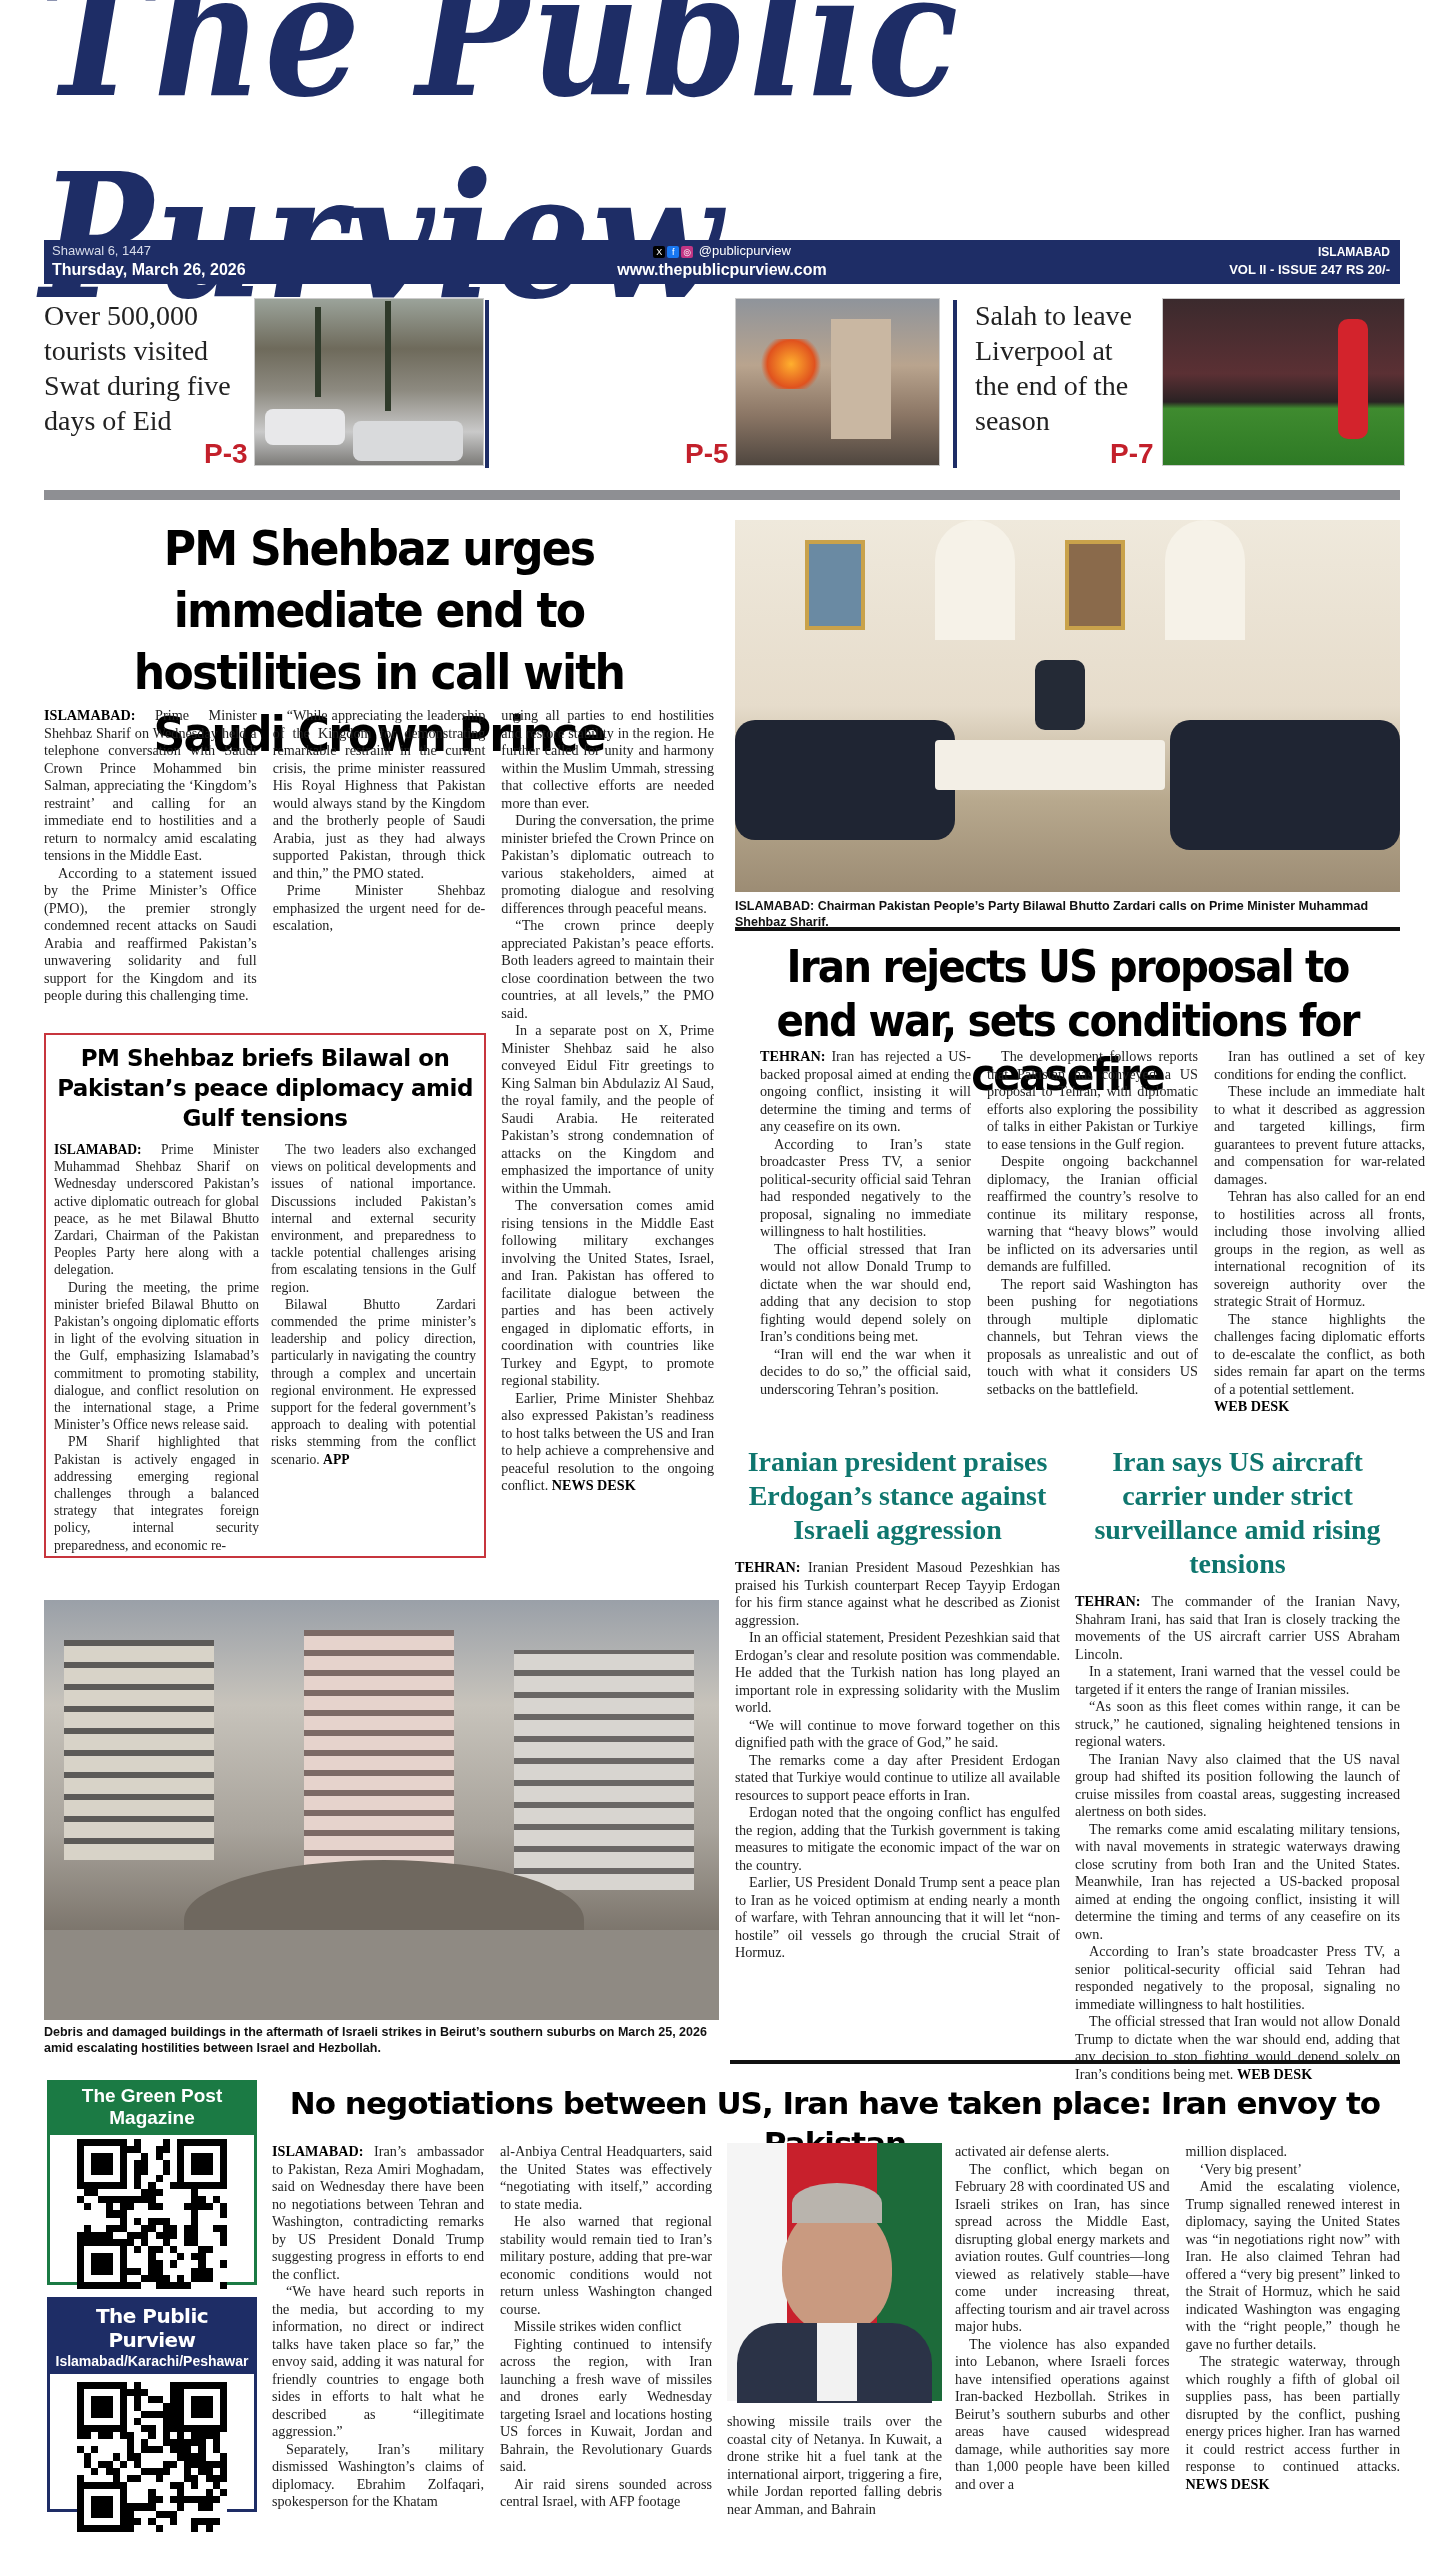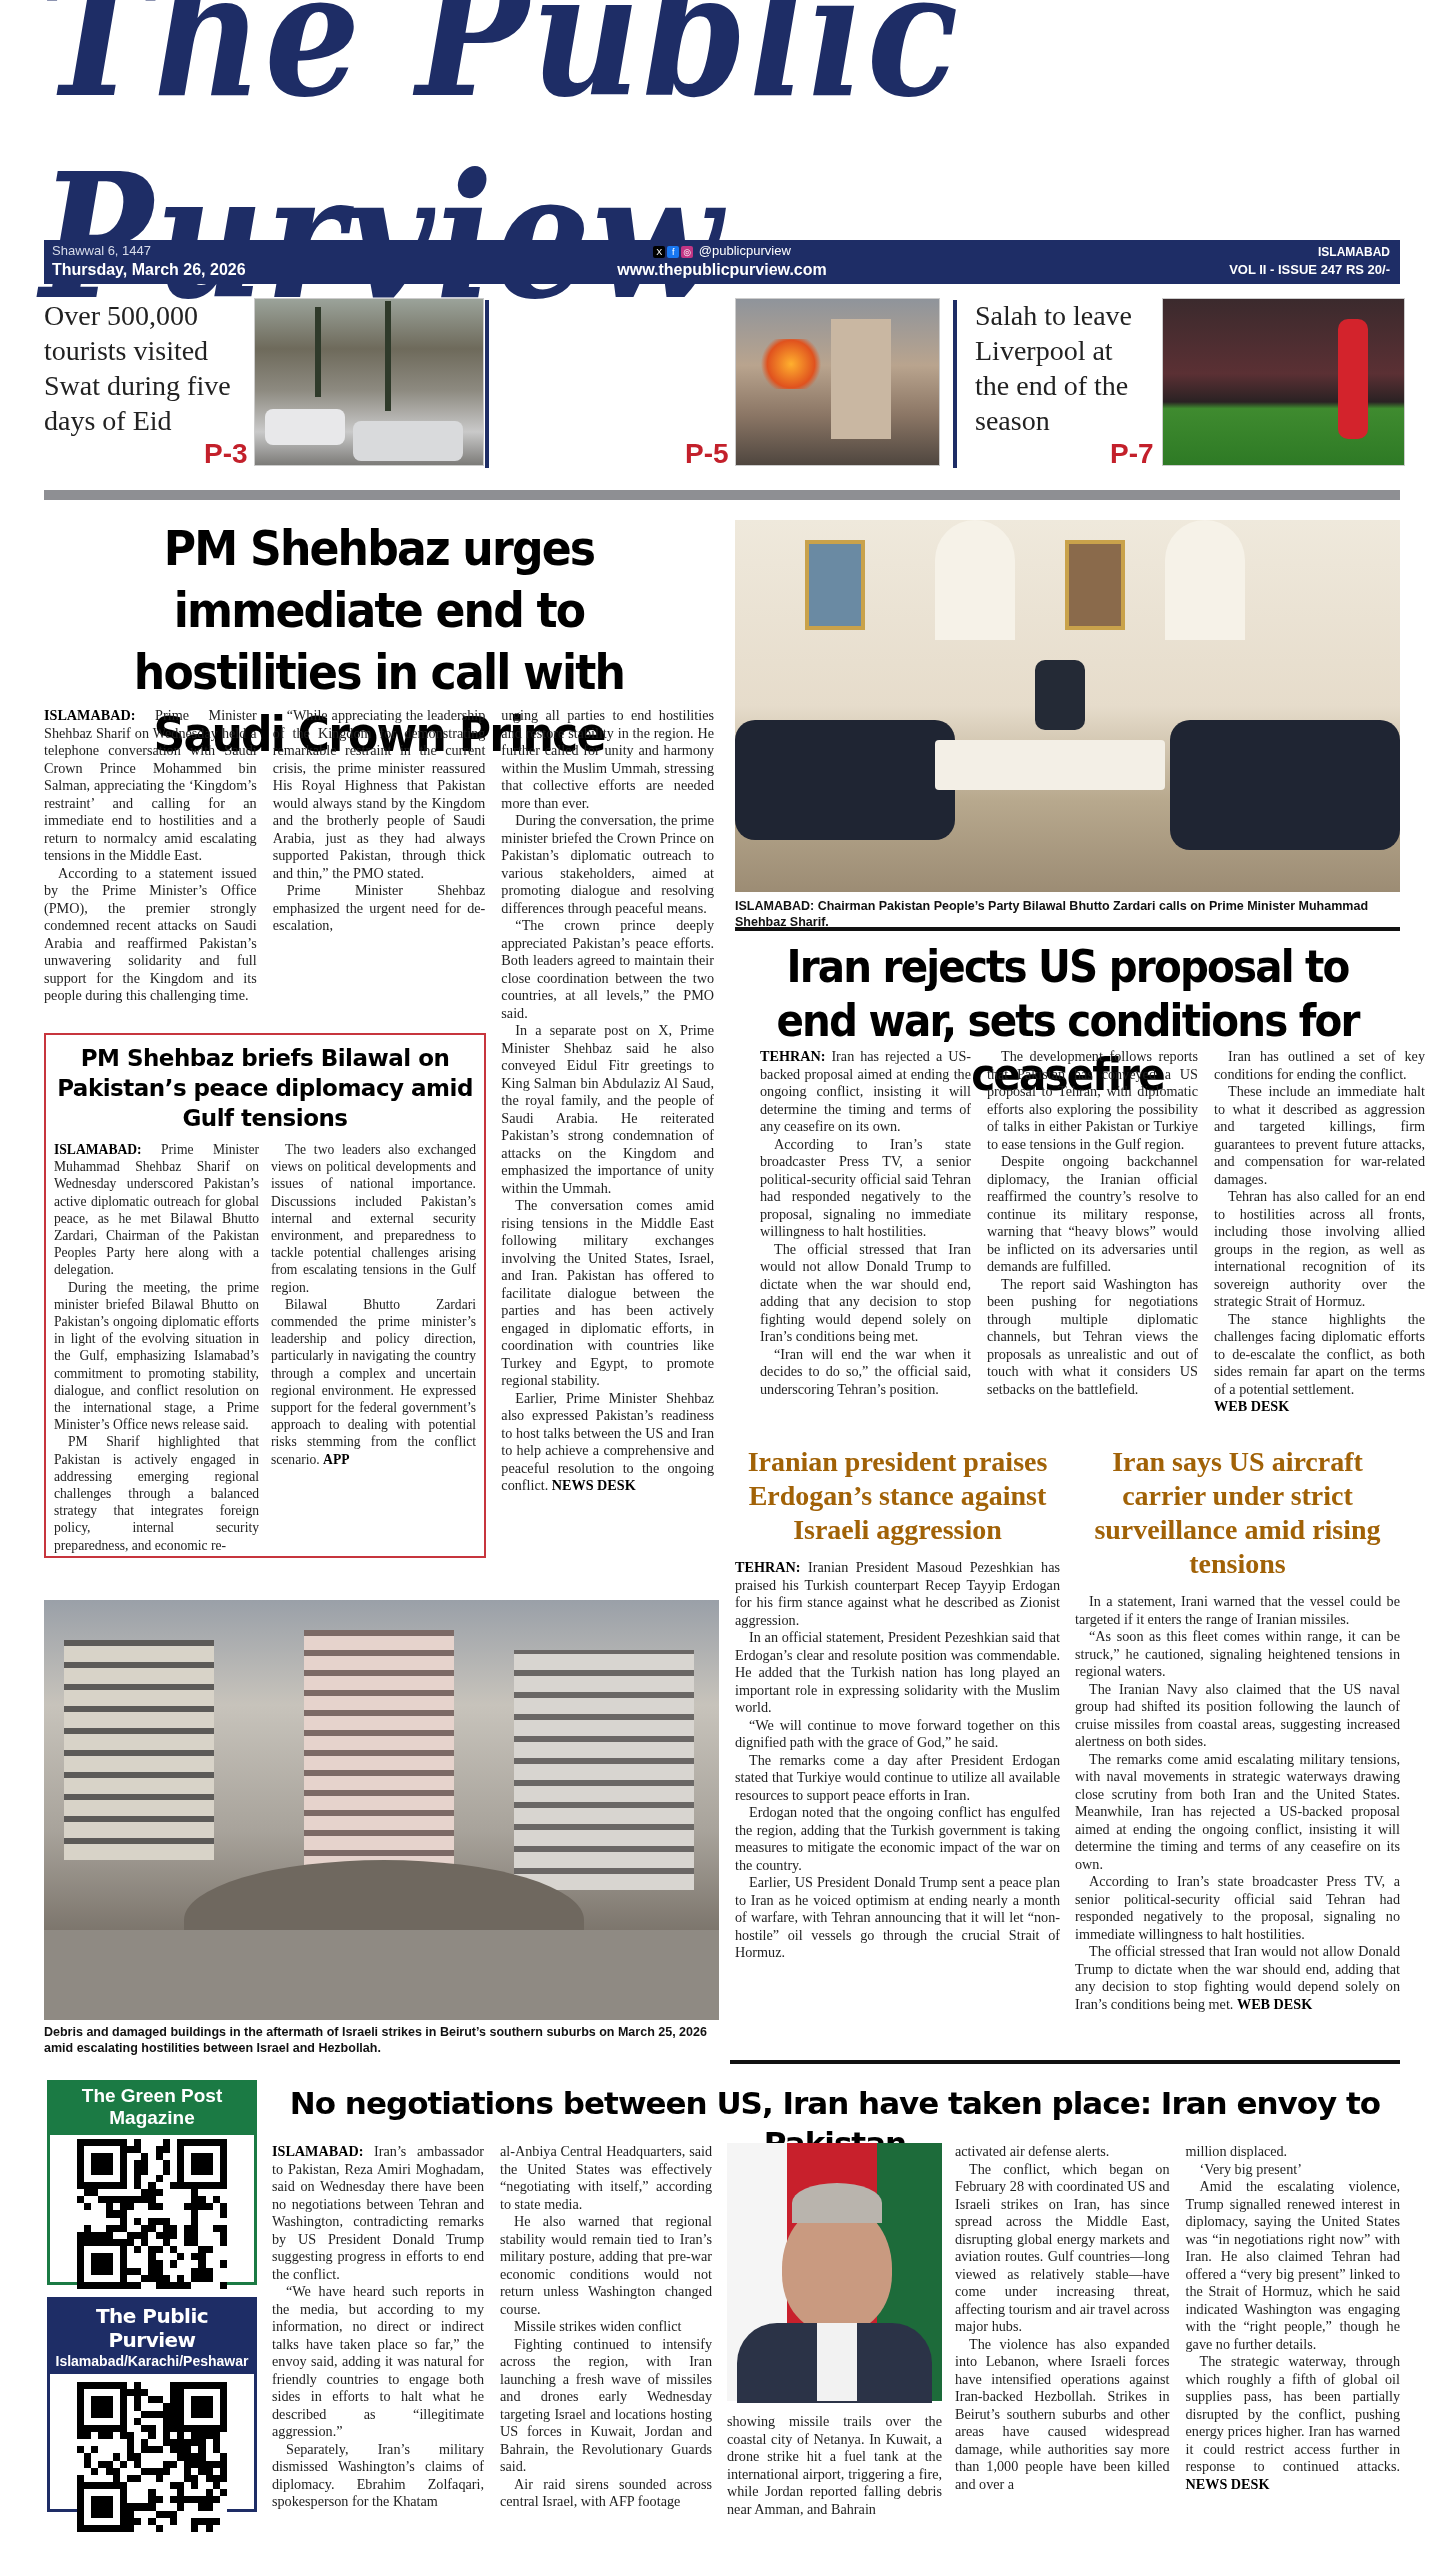--- a/index.html
+++ b/index.html
@@ -27,21 +27,21 @@
 .body p{text-indent:14px}
 .body p.first{text-indent:0}
 .body b{font-weight:bold;color:#000}
 .cols3{display:flex;gap:16px}
 .cols3 > div{flex:1}
 .photo{background:#c8c4ba;overflow:hidden}
 .cap{font-family:"Liberation Sans",sans-serif;font-weight:bold;font-size:12.5px;line-height:16px;color:#111}
 .rule{height:4px;background:#111}
 .box{border:2px solid #c7353d}
 .h2{font-family:"DejaVu Sans",sans-serif;font-weight:bold;font-size:23px;line-height:30px;text-align:center;letter-spacing:-0.5px;color:#000}
-.h3{font-family:"Liberation Serif",serif;font-size:28px;line-height:34px;text-align:center;color:#a16207}
+.h3{font-family:"Liberation Serif",serif;font-size:28px;line-height:34px;text-align:center;color:#0f766e}
 .qr{display:grid;grid-template-columns:repeat(21,1fr);width:150px;height:150px;margin:auto}
 .qr i{display:block}
 .qrbox-g{border:3px solid #1b7a44;background:#fff}
 .qrbox-b{border:3px solid #1e2d66;background:#fff}
 .qrhead{color:#fff;text-align:center;font-weight:bold;font-family:"Liberation Sans",sans-serif}
 </style>
 </head>
 <body>
 
 <div class="abs masthead">
@@ -171,20 +171,21 @@
     <p>“We will continue to move forward together on this dignified path with the grace of God,” he said.</p>
     <p>The remarks come a day after President Erdogan stated that Turkiye would continue to utilize all available resources to support peace efforts in Iran.</p>
     <p>Erdogan noted that the ongoing conflict has engulfed the region, adding that the Turkish government is taking measures to mitigate the economic impact of the war on the country.</p>
     <p>Earlier, US President Donald Trump sent a peace plan to Iran as he voiced optimism at ending nearly a month of warfare, with Tehran announcing that it will let “non-hostile” oil vessels go through the crucial Strait of Hormuz.</p>
   </div>
 </div>
 
 <div class="abs" style="left:1075px;top:1445px;width:325px">
   <h3 class="h3">Iran says US aircraft carrier under strict surveillance amid rising tensions</h3>
   <div class="body" style="margin-top:12px">
+    <p class="first"><b>TEHRAN:</b> <span>The commander of the Iranian Navy, Shahram Irani, has said that Iran is closely tracking the movements of the US aircraft carrier USS Abraham Lincoln.</span></p>
     <p>In a statement, Irani warned that the vessel could be targeted if it enters the range of Iranian missiles.</p>
     <p>“As soon as this fleet comes within range, it can be struck,” he cautioned, signaling heightened tensions in regional waters.</p>
     <p>The Iranian Navy also claimed that the US naval group had shifted its position following the launch of cruise missiles from coastal areas, suggesting increased alertness on both sides.</p>
     <p>The remarks come amid escalating military tensions, with naval movements in strategic waterways drawing close scrutiny from both Iran and the United States. Meanwhile, Iran has rejected a US-backed proposal aimed at ending the ongoing conflict, insisting it will determine the timing and terms of any ceasefire on its own.</p>
     <p>According to Iran’s state broadcaster Press TV, a senior political-security official said Tehran had responded negatively to the proposal, signaling no immediate willingness to halt hostilities.</p>
     <p><span>The official stressed that Iran would not allow Donald Trump to dictate when the war should end, adding that any decision to stop fighting would depend solely on Iran’s conditions being met.</span> <b>WEB DESK</b></p>
   </div>
 </div>
 <div class="abs rule" style="left:730px;top:2060px;width:670px"></div>
 

